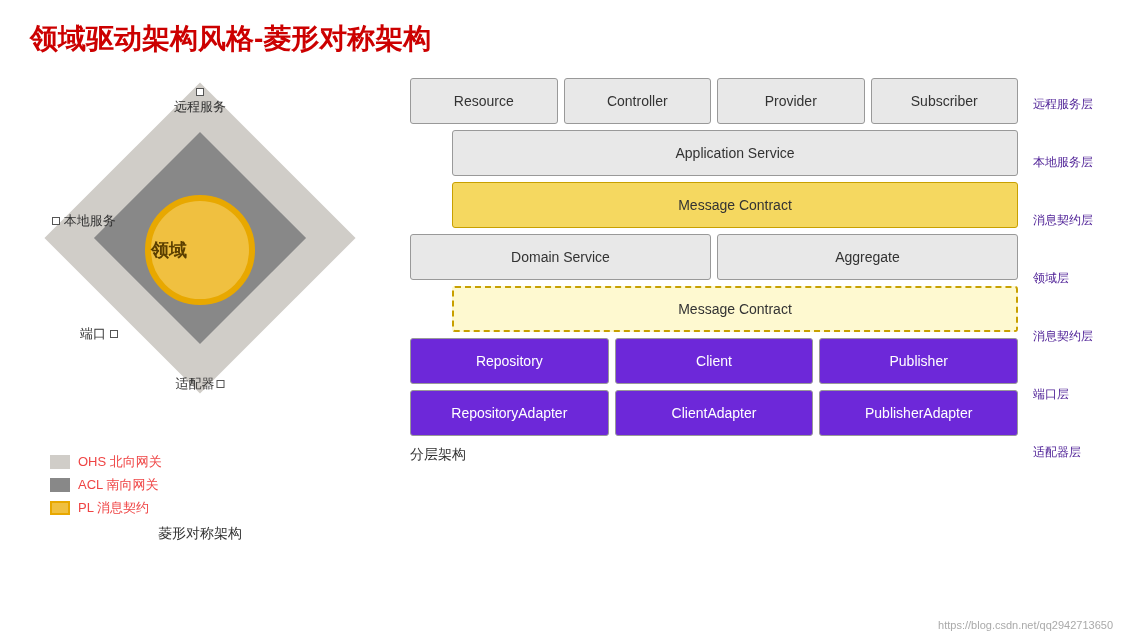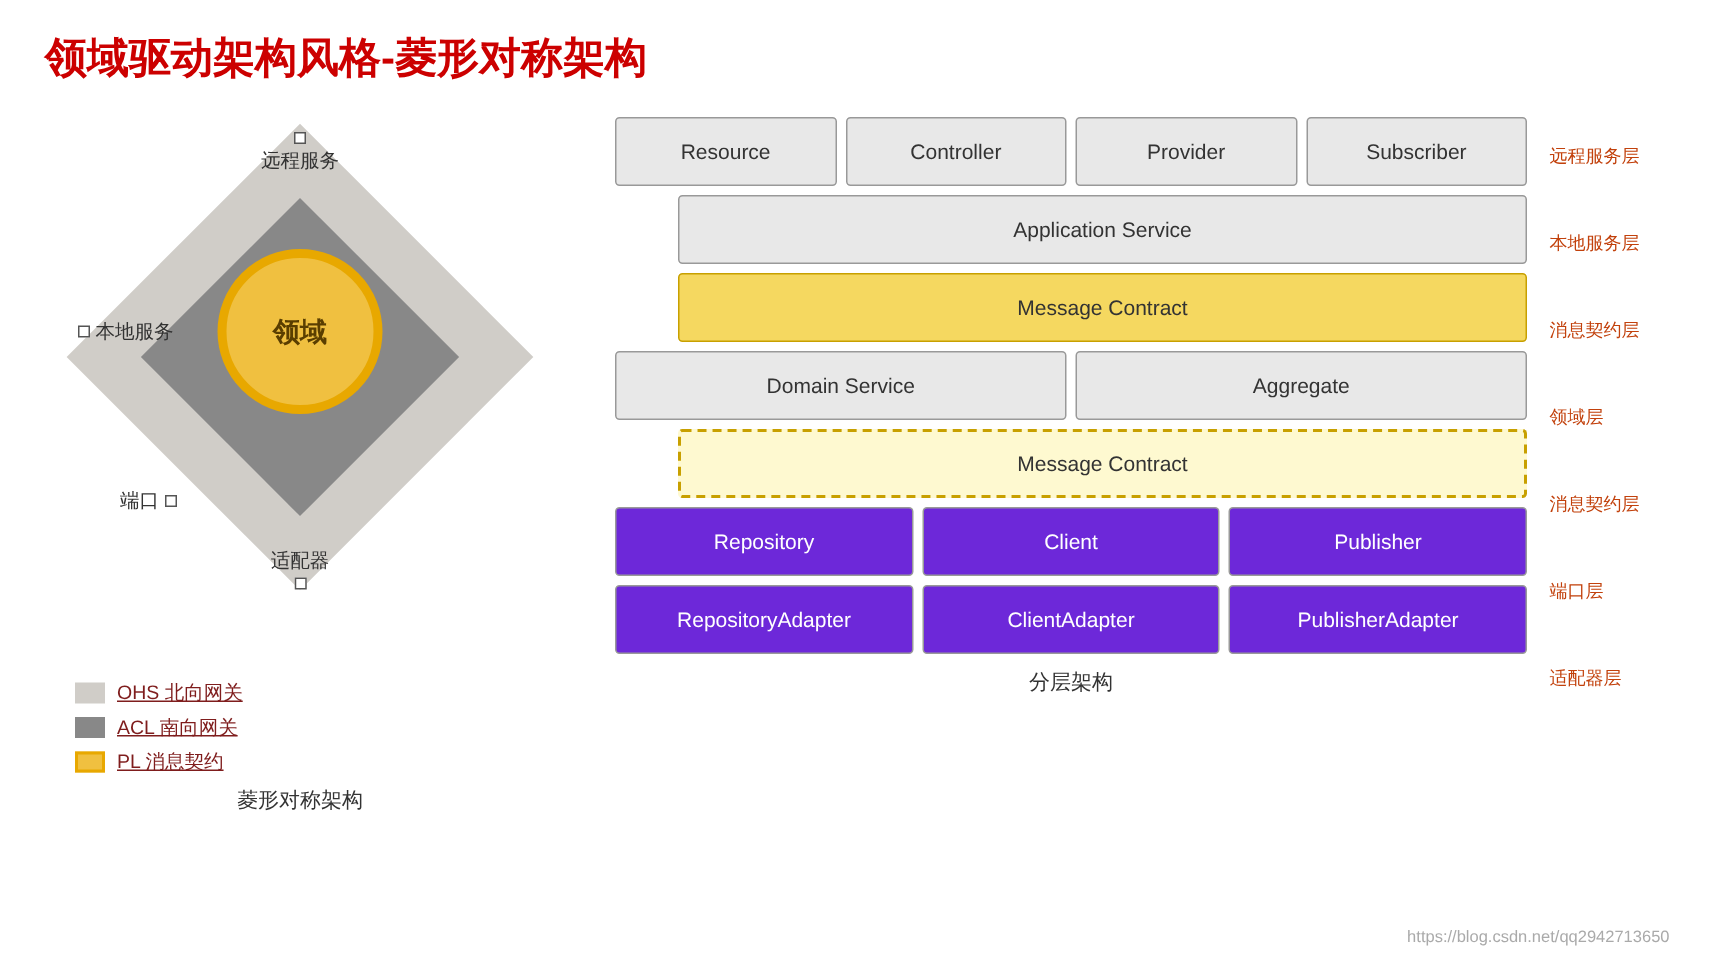--- a/index.html
+++ b/index.html
@@ -60,25 +60,25 @@
       top: 85px;
       left: 85px;
     }
     .diamond-circle-outer {
       position: absolute;
       width: 110px;
       height: 110px;
       border-radius: 50%;
       background: #f0c040;
       border: 6px solid #e8a800;
-      top: 88px;
+      top: 117px;
       left: 105px;
       display: flex;
       align-items: center;
-      justify-content: center;
+      justify-content: flex-start;
       z-index: 10;
     }
     .diamond-circle-inner-text {
       font-size: 18px;
       color: #5a3e00;
       font-weight: bold;
     }
     
     .diamond-label {
       position: absolute;
@@ -93,21 +93,21 @@
       display: flex;
       flex-direction: column;
       align-items: center;
       gap: 2px;
     }
     .label-bottom {
       bottom: 45px;
       left: 50%;
       transform: translateX(-50%);
       display: flex;
-      flex-direction: column;
+      flex-direction: row;
       align-items: center;
       gap: 2px;
     }
     .small-square {
       width: 8px;
       height: 8px;
       border: 1.5px solid #555;
       background: white;
       display: inline-block;
     }
@@ -115,22 +115,21 @@
     .legend {
       margin-top: 15px;
       margin-left: 20px;
     }
     .legend-item {
       display: flex;
       align-items: center;
       gap: 8px;
       margin-bottom: 5px;
       font-size: 13px;
-      color: #7f1d1d;
-      text-decoration: underline;
+      color: #ef4444;
     }
     .legend-box {
       width: 20px;
       height: 14px;
       flex-shrink: 0;
     }
     .legend-light { background: #d0cdc8; }
     .legend-dark { background: #888; }
     .legend-yellow { background: #f0c040; border: 2px solid #e8a800; }
     .diamond-subtitle {
@@ -185,29 +184,28 @@
       background: #6d28d9;
       color: #fff;
     }
     
     .layer-labels {
       width: 80px;
       flex-shrink: 0;
     }
     .layer-label-item {
       font-size: 12px;
-      color: #c2410c;
+      color: #4c1d95;
       min-height: 52px;
       display: flex;
       align-items: center;
       margin-bottom: 6px;
       font-family: Liberation Mono, monospace;
     }
     .layers-title {
-      text-align: center;
       font-size: 14px;
       color: #333;
       margin-top: 10px;
     }
     
     .url-label {
       position: absolute;
       bottom: 8px;
       right: 30px;
       font-size: 11px;

